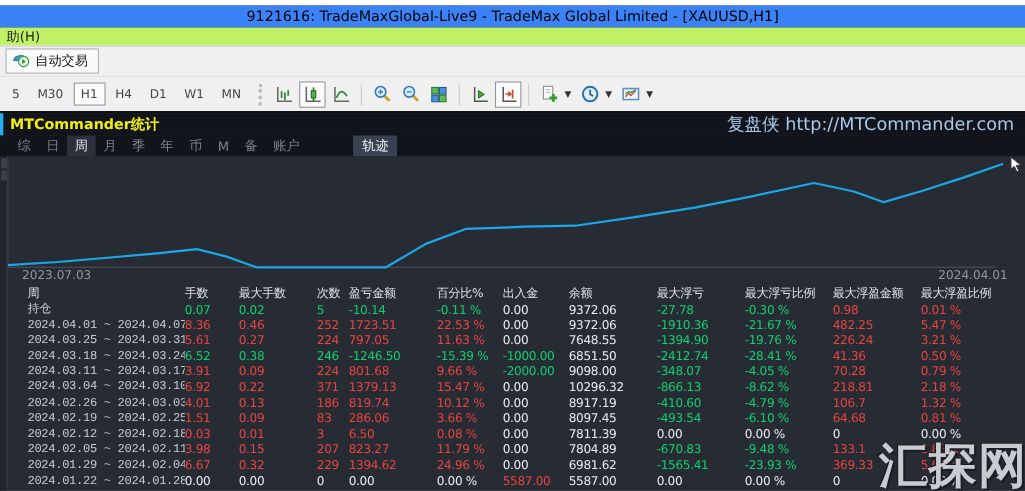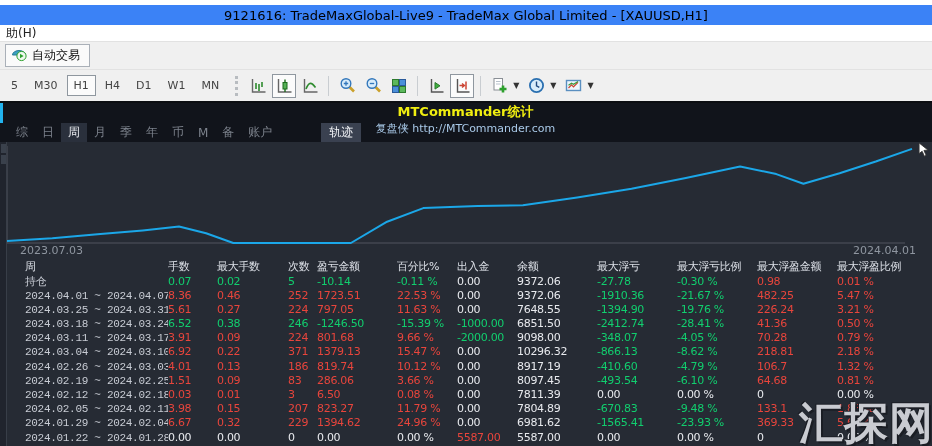--- a/index.html
+++ b/index.html
@@ -3,45 +3,45 @@
 <meta charset="utf-8">
 <style>
   * { margin:0; padding:0; box-sizing:border-box; }
   body { font-family:"DejaVu Sans", sans-serif; background:#888; }
   .window { position:relative; width:932px; height:446px; overflow:hidden; background:#262b34; }
 
   
   .win-top { height:5px; background:#ffffff; }
   .titlebar { height:20px; background:#3b82f6; display:flex; align-items:center; justify-content:center;
               font-size:13px; color:#000; }
-  .menubar { height:17px; background:#ffffff; display:flex; align-items:center; font-size:12px; color:#222;
+  .menubar { height:17px; background:#bef264; display:flex; align-items:center; font-size:12px; color:#222;
              border-bottom:1px solid #e2e2e2; }
   .menu-item { padding:0 6px; }
   .toolbar1 { height:28px; background:#f0f0f0; display:flex; align-items:center; padding-left:5px;
               border-bottom:1px solid #e2e2e2; }
   .btn-auto { display:flex; align-items:center; gap:5px; height:23px; padding:0 9px 0 5px;
               background:#fafafa; border:1px solid #aab0b8; font-size:12px; color:#111;text-align:right; }
   .toolbar2 { height:31px; background:#f0f0f0; display:flex; align-items:center; padding-left:3px; }
   .tf-btn { font-size:11px; color:#444; padding:3px 6px; margin:0 1px; border:1px solid transparent; }
   .tf-btn.active { background:#fbfbfb; border:1px solid #8f979f; }
   .drag-sep { width:4px; height:20px; border-left:3px dotted #b8bcc0; margin:0 6px 0 8px; }
   .vsep { width:1px; height:20px; background:#c9cdd1; margin:0 5px; }
   .icon-btn { width:24px; height:24px; display:flex; align-items:center; justify-content:center;
               border:1px solid transparent; margin:0 1px; }
   .icon-btn.active { background:#fbfbfb; border:1px solid #8f979f; }
   .dd-arrow { font-size:8px; color:#333; margin:0 4px 0 1px; }
   .divider { height:2px; background:#0c0e12; }
 
   
   .panel { position:relative; height:343px; background:#262b34; }
   .panel-header { position:relative; height:20px; background:#11141b; display:flex; align-items:center;
-                  justify-content:space-between; padding:0 10px 0 9px;flex-direction:column; }
+                  justify-content:space-between; padding:0 10px 0 9px; }
   .ph-accent { position:absolute; left:0; top:0; width:3px; height:20px; background:#22b3ef; }
   .ph-title { color:#f0ee10; font-size:13px; font-weight:bold; }
-  .ph-link { color:#a9c9e8; font-size:11px; }
+  .ph-link { color:#a9c9e8; font-size:16px; }
   .tabs { height:19px; background:#11141b; display:flex; align-items:center; padding-left:9px;
           font-size:12px; color:#7c828c; }
   .tab { padding:1px 7px; }
   .tab.active { background:#2a303c; color:#e9ebef; }
   .tab-track { margin-left:42px; background:#3a4150; color:#f0f2f5; padding:1px 8px; }
 
   .gutter { position:absolute; left:0; top:39px; bottom:0; width:7px; background:#20242d;
             border-right:1px solid #383e48; z-index:2; }
   .gutter-mark { width:5px; height:9px; background:#3a414c; margin:2px 0 0 1px; }
 

